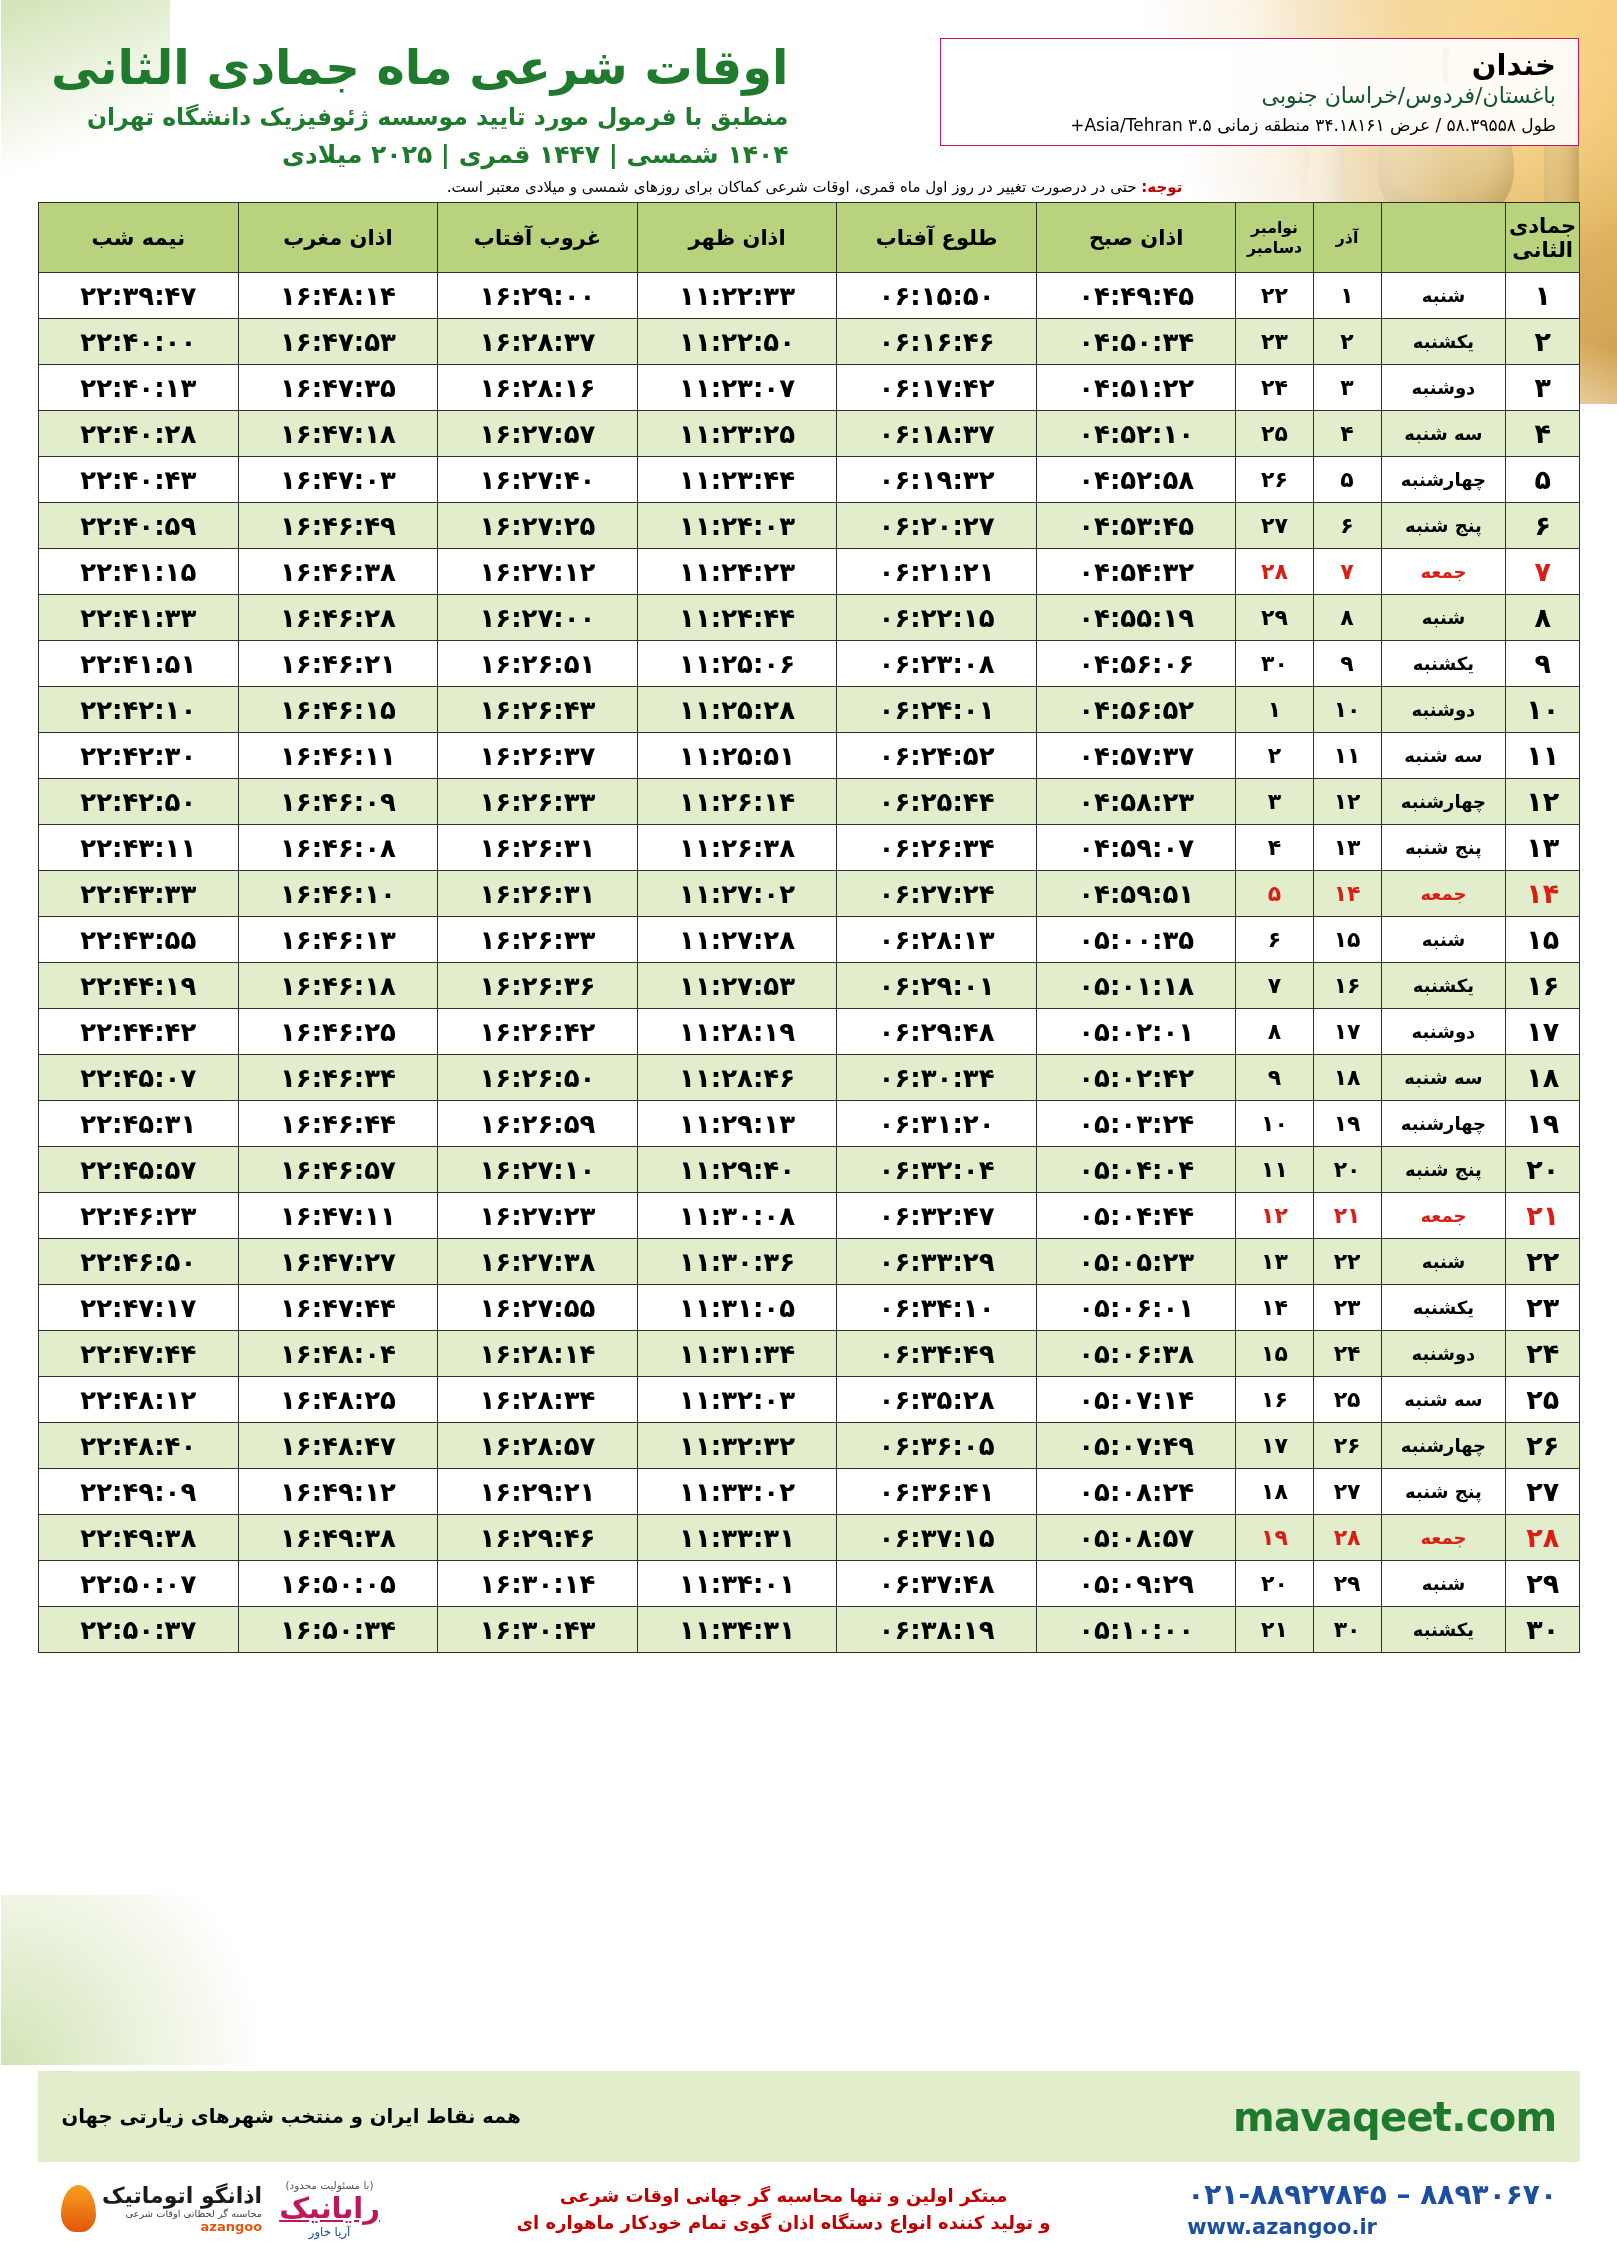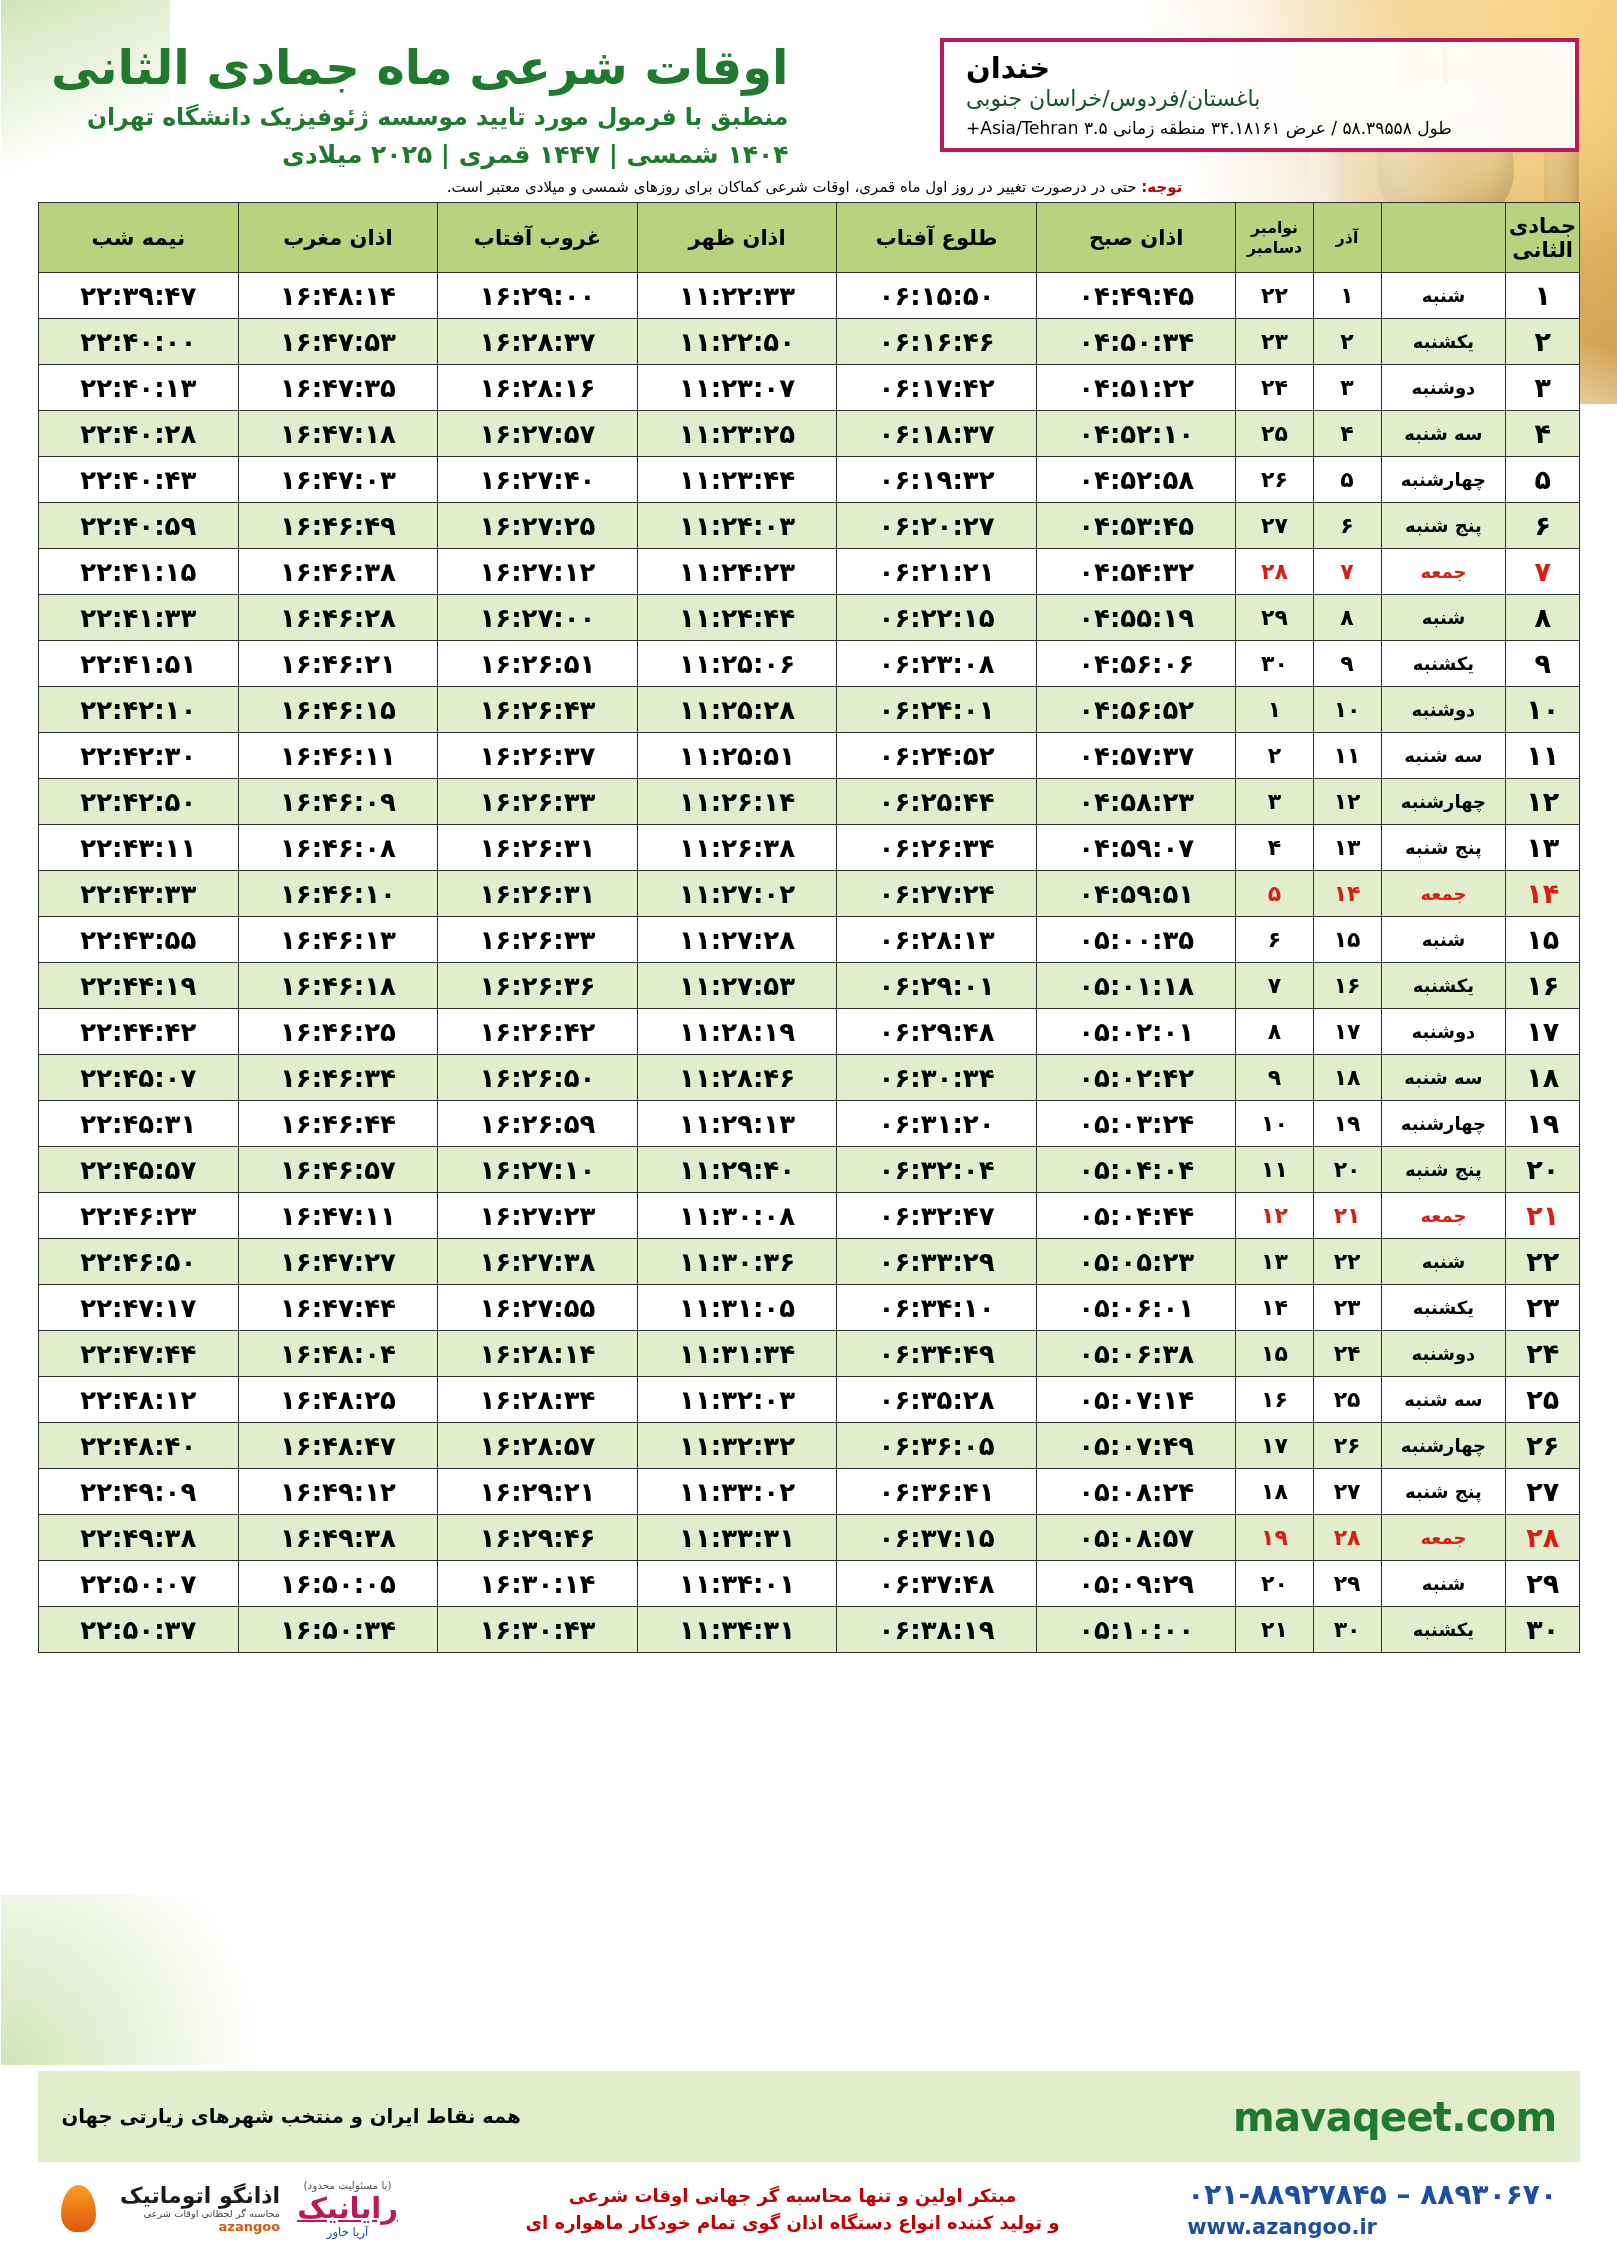--- a/index.html
+++ b/index.html
@@ -108,23 +108,23 @@
     margin-top: 10.4px;
   }
   .title-dates {
     font-size: 25px;
     color: #1f7a2e;
     margin-top: 9px;
     font-weight: bold;
   }
 
   .city-box {
-    border: 4px solid #be185d;
+    border: 1px solid #be185d;
     padding: 9px 22px 10.4px;
-    text-align: left;
+    text-align: right;
     background: rgba(255,255,255,0.9);
     min-width: 639px;
   }
   .city-name { font-size: 29px; font-weight: bold; color: #000; }
   .city-region { font-size: 22px; color: #14532d; margin-top: 1px; }
   .city-geo { font-size: 17px; color: #000; margin-top: 6.5px; direction: rtl; }
 
   .note {
     position: relative;
     z-index: 3;
@@ -206,21 +206,21 @@
   }
   .contact { text-align: left; direction: ltr; }
   .contact .phone { font-size: 28px; font-weight: bold; color: #1c4fa1; }
   .contact .web { font-size: 21px; font-weight: bold; color: #1c4fa1; margin-top: 3.9px; }
   .slogan { text-align: center; font-size: 18px; color: #c00000; font-weight: bold; line-height: 1.5; }
   .logos { display: flex; align-items: center; gap: 17px; }
   .logo-rayaneek { text-align: center; }
   .logo-rayaneek .ln1 { font-size: 10.4px; color: #555; }
   .logo-rayaneek .ln2 { font-size: 29px; font-weight: bold; color: #be185d; text-decoration: underline; }
   .logo-rayaneek .ln3 { font-size: 11.7px; color: #1c4fa1; }
-  .logo-azangoo { display: flex; align-items: center; gap: 24px; }
+  .logo-azangoo { display: flex; align-items: center; gap: 6px; }
   .logo-azangoo .flame {
     width: 35px; height: 47px;
     background: linear-gradient(180deg, #f7a021, #e2560c);
     border-radius: 50% 50% 42% 42% / 62% 62% 38% 38%;
   }
   .logo-azangoo .txt .t1 { font-size: 22px; font-weight: bold; color: #1a1a1a; }
   .logo-azangoo .txt .t2 { font-size: 9.8px; color: #444; }
   .logo-azangoo .txt .t3 { font-size: 13px; font-weight: bold; color: #e2560c; }
 </style>
 </head>

